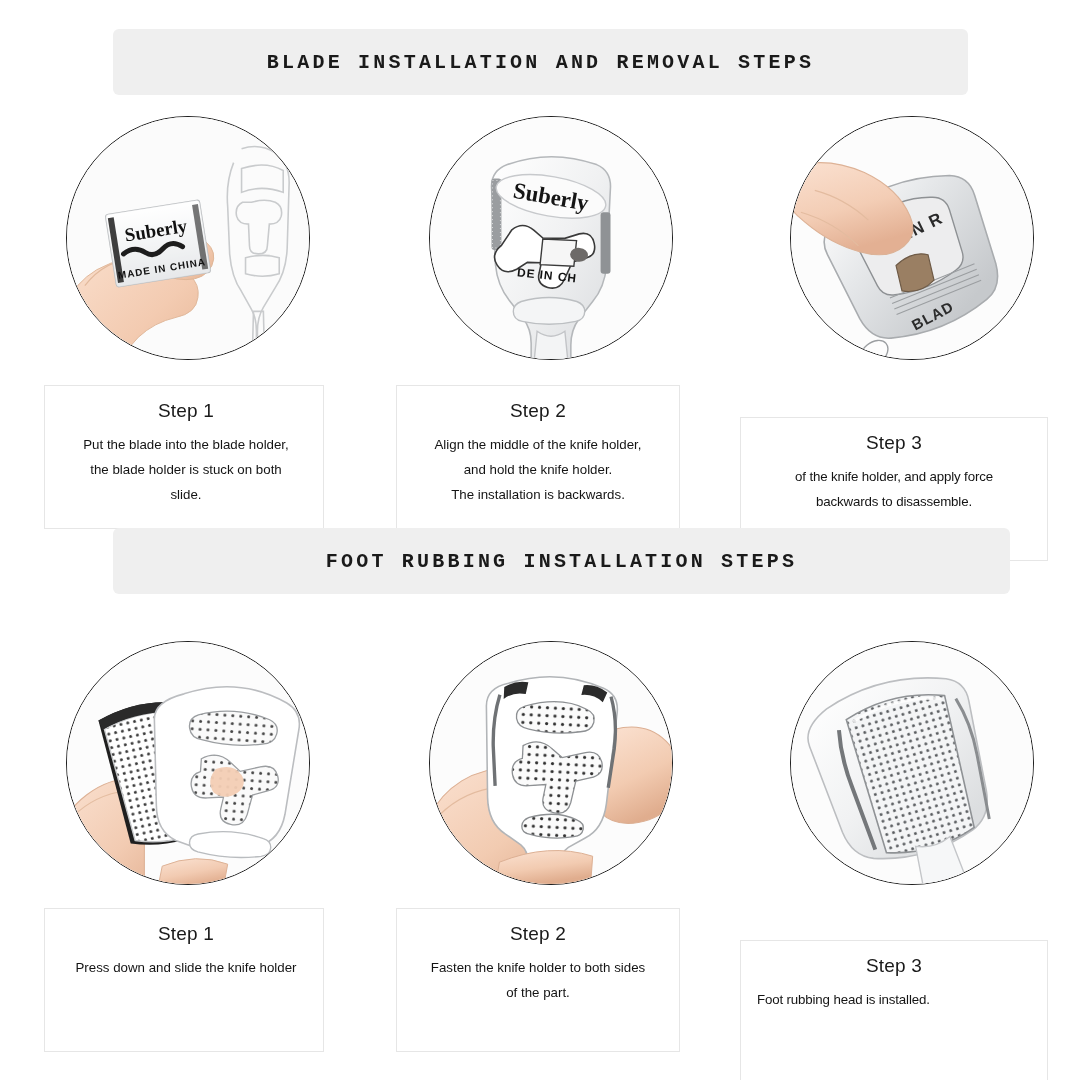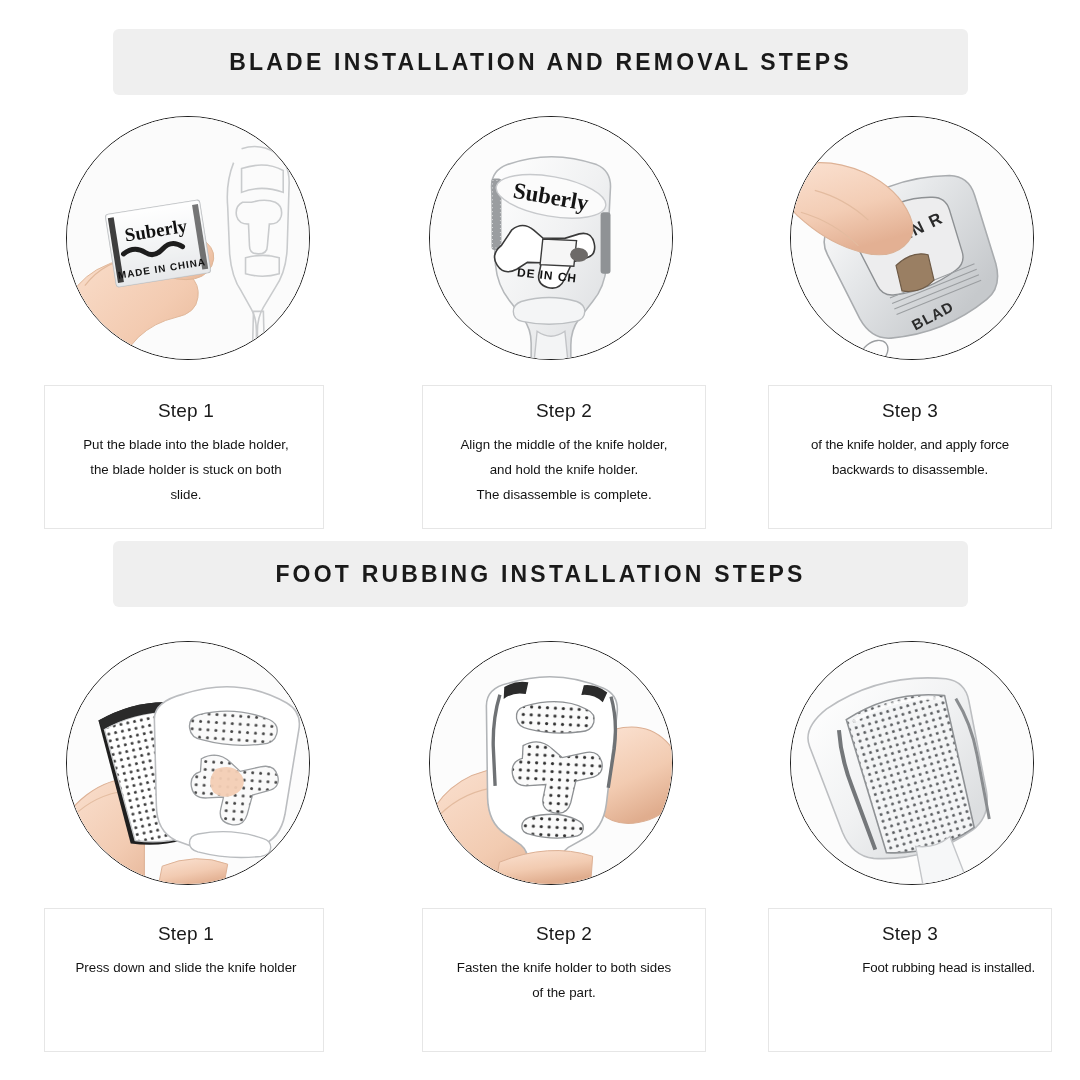--- a/index.html
+++ b/index.html
@@ -13,29 +13,29 @@
   .page{position:relative;width:1080px;height:1080px;}
 
   
   .banner{
     position:absolute;
     left:113px;width:855px;height:66px;
     background:#efefef;
     border-radius:6px;
   }
   .banner.b1{top:29px;}
-  .banner.b2{top:541px;}
+  .banner.b2{top:528px;padding-left:42px;}
   .banner-title{
     position:absolute;
     left:0;right:0;top:50%;
     transform:translateY(-50%);
     text-align:center;
-    font-family:Liberation Sans, sans-serif;
+    font-family:Liberation Mono, monospace;
     font-weight:700;
-    font-size:23px;
+    font-size:20px;
     letter-spacing:3.2px;
     color:#1a1a1a;
     white-space:nowrap;
   }
 
   
   .photo{
     position:absolute;
     width:244px;height:244px;
     border-radius:50%;
@@ -56,40 +56,40 @@
   .caption{
     position:absolute;
     box-sizing:border-box;
     background:#ffffff;
     border:1.5px solid #e6e6e6;
     padding:14px 16px 12px 16px;
   }
   .cap-r1{top:385px;height:144px;}
   .cap-r2{top:908px;height:144px;}
   .cap-c1{left:44px;width:280px;padding-left:20px;}
-  .cap-c2{left:422px;width:284px;}
-  .cap-c3{left:768px;width:284px;}
+  .cap-c2{left:396px;width:284px;}
+  .cap-c3{left:740px;width:308px;margin-top:32px;}
 
   .step-title{
     text-align:center;
     font-size:19px;
     color:#1a1a1a;
     margin:0 0 10px 0;
     font-weight:400;
     letter-spacing:.2px;
   }
   .step-body{
     font-size:13.3px;
     line-height:25px;
     color:#141414;
     text-align:center;
   }
   .step-body .ln{display:block;white-space:nowrap;}
   .cap-c3 .step-body .ln{letter-spacing:-.15px;}
-  .cap-r2.cap-c3 .step-body{text-align:right;}
+  .cap-r2.cap-c3 .step-body{text-align:left;}
 </style>
 </head>
 <body>
 
 <div class="page">
 
   <div class="banner b1">
     <div class="banner-title">BLADE INSTALLATION AND REMOVAL STEPS</div>
   </div>
 
@@ -221,21 +221,21 @@
       <span class="ln">the blade holder is stuck on both</span>
       <span class="ln">slide.</span>
     </div>
   </div>
 
   <div class="caption cap-r1 cap-c2">
     <div class="step-title">Step 2</div>
     <div class="step-body">
       <span class="ln">Align the middle of the knife holder,</span>
       <span class="ln">and hold the knife holder.</span>
-      <span class="ln">The disassemble is complete.</span>
+      <span class="ln">The installation is backwards.</span>
     </div>
   </div>
 
   <div class="caption cap-r1 cap-c3">
     <div class="step-title">Step 3</div>
     <div class="step-body">
       <span class="ln">of the knife holder, and apply force</span>
       <span class="ln">backwards to disassemble.</span>
     </div>
   </div>

